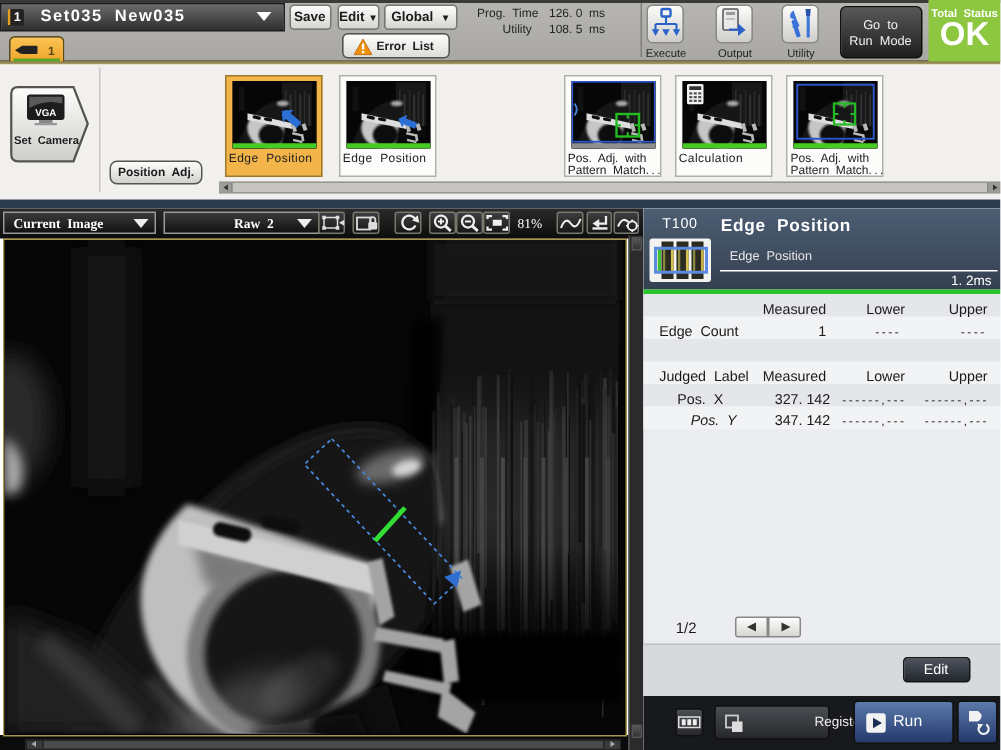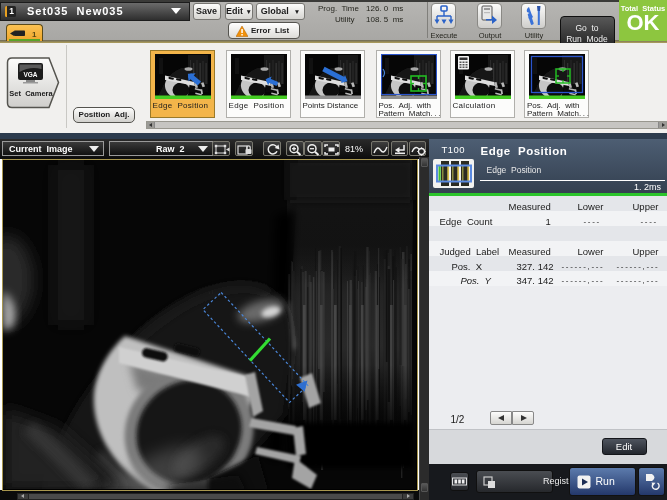--- a/index.html
+++ b/index.html
@@ -25,21 +25,21 @@
   background:linear-gradient(#fdfdfc,#d6d5d1); border:1px solid #777672;
   border-radius:3px; color:#1c1c1c; font-size:9px; font-weight:bold;
   text-align:center; }
 
 .ptlabel { position:absolute; color:#26261f; font-size:8px; }
 
 .exebtn { position:absolute; top:3px; width:25px; height:26px;
   background:linear-gradient(#fcfcfb,#cfcecb); border:1px solid #8a8985;
   border-radius:4px; }
 .exelabel { position:absolute; top:30.5px; color:#26261f; font-size:7.5px; text-align:center; }
-#gotorun { position:absolute; left:559.5px; top:16px; width:55px; height:35px;
+#gotorun { position:absolute; left:559.5px; top:4px; width:55px; height:35px;
   background:linear-gradient(#585858,#1f1f1f); border:1px solid #101010;
   border-radius:4px; color:#f2f2f2; font-size:8.5px; text-align:center;
   padding-top:6px; line-height:11px; }
 #totalstatus { position:absolute; left:619px; top:0; width:48px; height:40.5px;
   background:#8dc63f; text-align:center; }
 #totalstatus .ts1 { color:#fff; font-size:7.5px; font-weight:bold; margin-top:4px; }
 #totalstatus .ts2 { color:#fff; font-size:22px; font-weight:bold; line-height:20px; }
 
 #tab1 { position:absolute; left:6px; top:23.5px; width:37px; height:17.5px;
   background:linear-gradient(#fbc254,#efa62a); border:1.5px solid #5a4a1a;
@@ -68,21 +68,21 @@
 .clabel { position:absolute; left:2px; top:51px; width:61px; font-size:8px;
   color:#1c1c1c; line-height:8.5px; letter-spacing:0.3px; }
 
 #tbscroll { position:absolute; left:146px; top:78px; width:521px; height:8.5px;
   background:#c6c5c2; border:1px solid #98978f; }
 
 #navybar { position:absolute; left:0; top:133px; width:667px; height:5.5px;
   background:#2c3b4d; }
 
 #ctrlbar { position:absolute; left:0; top:138.5px; width:428.5px; height:20px;
-  background:linear-gradient(#2a2a2a,#0c0c0c); }
+  background:linear-gradient(#2a2a2a,#0c0c0c);font-family:Liberation Serif, serif; }
 .dd { position:absolute; top:2px; height:15.5px; background:linear-gradient(#3a3a3a,#111);
   border:1px solid #999; color:#fff; font-size:9px; font-weight:bold; }
 .ddarrow { position:absolute; right:4px; top:4.5px; width:0; height:0;
   border-left:5.5px solid transparent; border-right:5.5px solid transparent;
   border-top:6px solid #eee; }
 .cbtn { position:absolute; top:2.5px; width:17.5px; height:15px;
   background:linear-gradient(#3e3e3e,#171717); border:1px solid #79786f; border-radius:2px; }
 
 #imgwin { position:absolute; left:1.5px; top:158.5px; width:416.5px; height:332.5px;
   border:1.5px solid #a8964e; background:#000; }
@@ -242,31 +242,20 @@
       </div>
     <div class="card" style="left:225.5px;">
         <div class="cthumb" id="th2"><svg width="56" height="45">
             <use href="#miniscene"></use>
       <g transform="translate(12,9) scale(0.85) rotate(-18 34 22)">
               <use href="#bluearrow"></use>
             </g>
       <rect x="0" y="41.5" width="56" height="3.5" fill="#44cc22"></rect>
           </svg></div>
         <div class="clabel">Edge&nbsp; Position</div>
-      </div>
-    <div class="card" style="left:299.5px;">
-        <div class="cthumb" id="th3"><svg width="56" height="45">
-            <use href="#miniscene"></use>
-      <g transform="rotate(27 30 21)">
-              <rect x="17" y="18.5" width="24" height="5" fill="#2b6fd4"></rect>
-              <polygon points="44,21 39,16.5 39,25.5" fill="#2b6fd4"></polygon>
-            </g>
-      <rect x="0" y="41.5" width="56" height="3.5" fill="#8f8f8f"></rect>
-          </svg></div>
-        <div class="clabel" style="white-space:nowrap; letter-spacing:0;">Points&nbsp;Distance</div>
       </div>
     <div class="card" style="left:375.5px;">
         <div class="cthumb" id="th4"><svg width="56" height="45">
             <use href="#miniscene"></use>
       <rect x="0.5" y="0.5" width="55" height="40" fill="none" stroke="#2b55cc" stroke-width="1.2"></rect>
       <path d="M2,15 q3,4 0,8" fill="none" stroke="#4a86d8" stroke-width="1.2"></path>
       <g fill="none" stroke="#22bb22" stroke-width="1.6">
               <rect x="30" y="22" width="15" height="15"></rect>
             </g>
       <g stroke="#22bb22" stroke-width="1.4">

